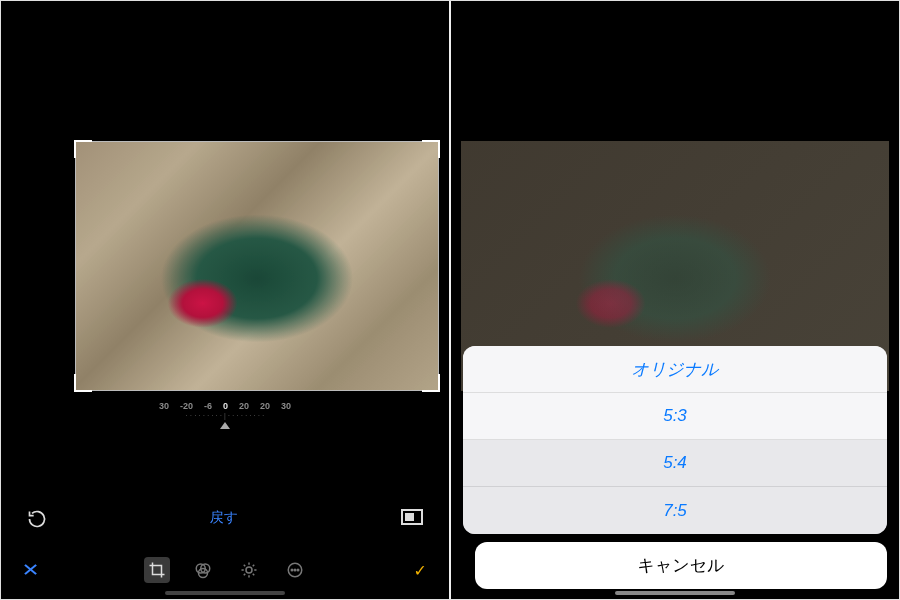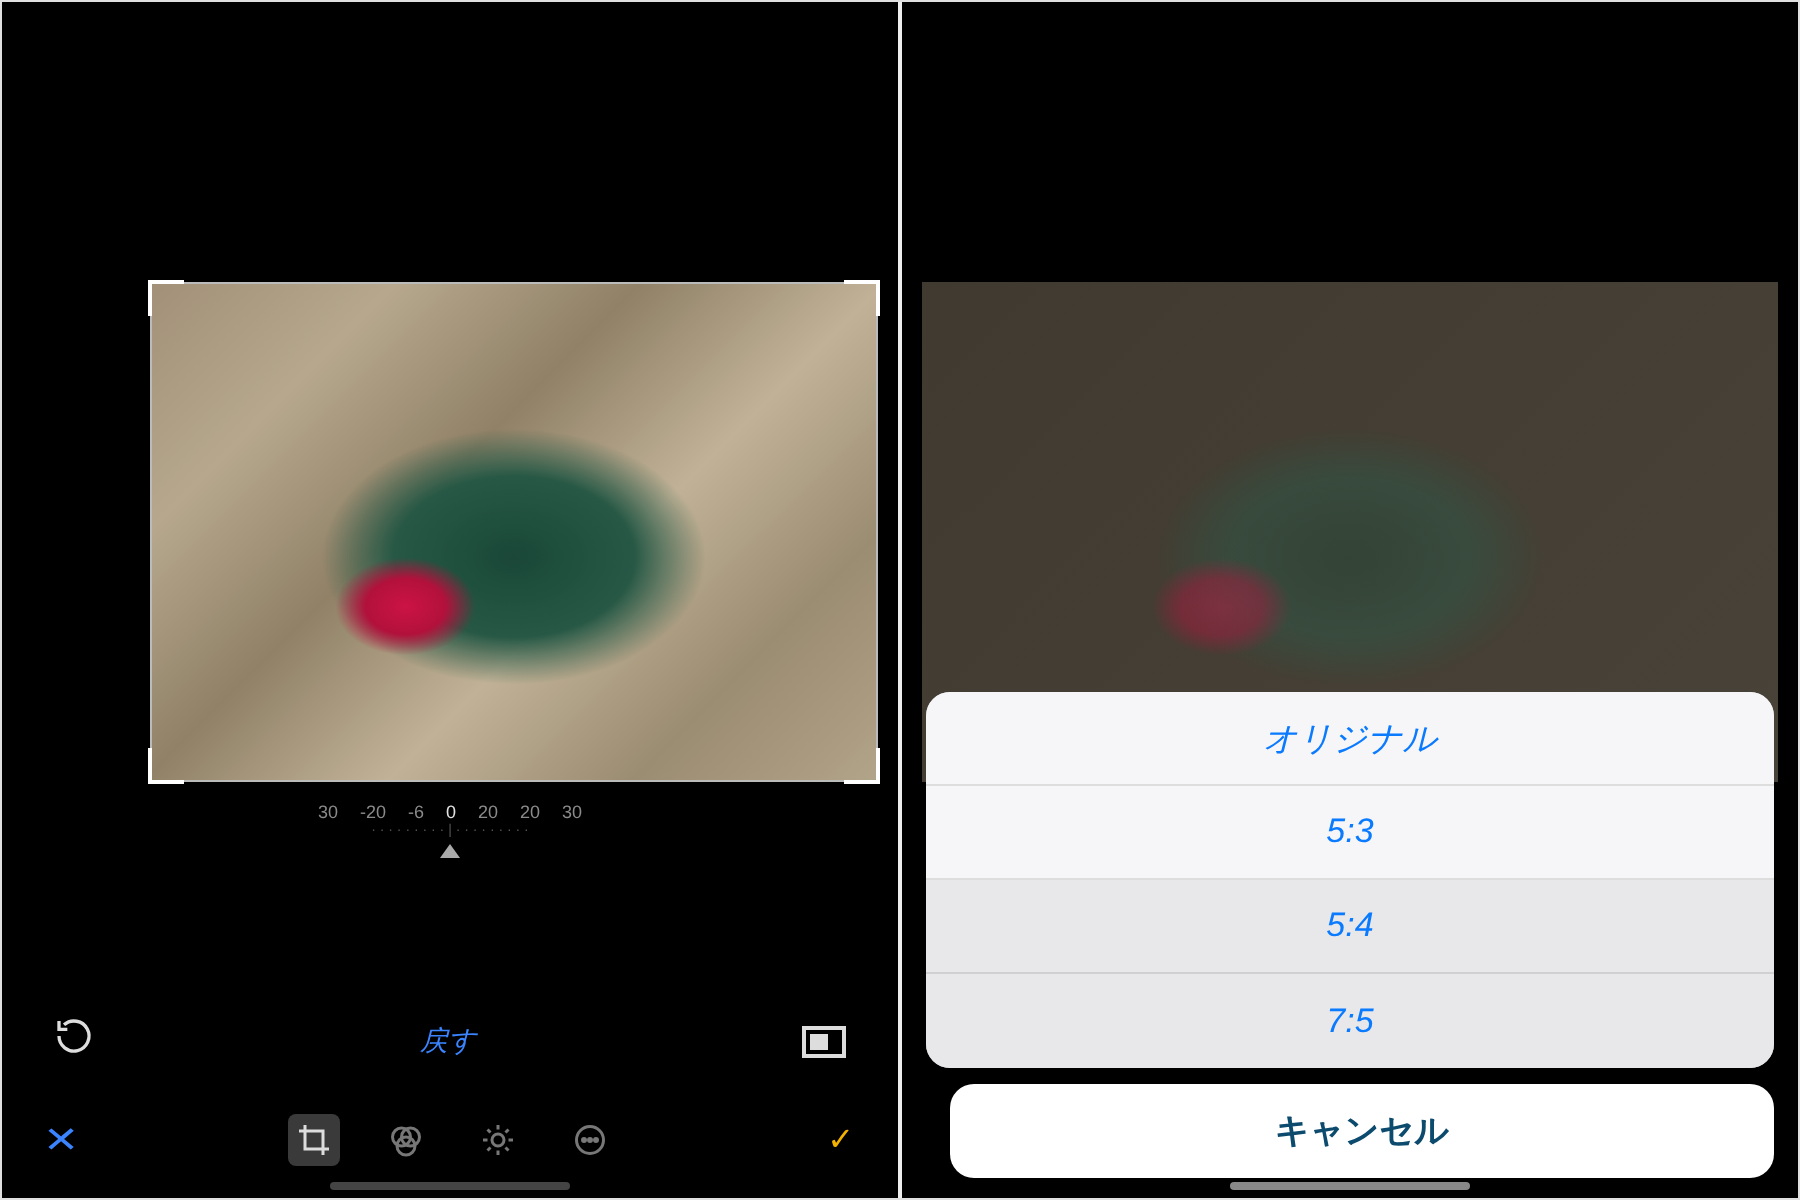--- a/index.html
+++ b/index.html
@@ -51,38 +51,37 @@
   .ctr { top:-2px; right:-2px; border-left:none; border-bottom:none; }
   .cbl { bottom:-2px; left:-2px; border-right:none; border-top:none; }
   .cbr { bottom:-2px; right:-2px; border-left:none; border-top:none; }
 
   .dial {
     position: absolute;
     top: 400px; left: 0; right: 0;
     display: flex; flex-direction: column; align-items: center;
     color: #7a7a7a;
   }
-  .dial-ticks { font-size: 9px; letter-spacing: 0; display: flex; gap: 11px; }
+  .dial-ticks { font-size: 9px; letter-spacing: 0; display: flex; gap: 11px; font-weight: bold; }
   .dial-ticks span { color: #8a8a8a; }
   .dial-ticks .center { color: #e2e2e2; }
   .dial-dots { font-size: 7px; color: #555; letter-spacing: 0px; margin-top: 1px; }
   .dial-marker {
     margin-top: 3px;
     width: 0; height: 0;
     border-left: 5px solid transparent;
     border-right: 5px solid transparent;
     border-bottom: 7px solid #aaa;
   }
 
   .toolbar1 {
     position: absolute; left: 0; right: 0; bottom: 66px;
-    display: flex; align-items: center; justify-content: space-between;
+    display: flex; align-items: flex-start; justify-content: space-between;
     padding: 0 26px;
     color: #ddd;
-    font-style: italic;
   }
   .rotate-icon { width: 20px; height: 20px; }
   .reset-btn { color: #3a84ff; font-size: 14px; }
   .aspect-icon { width: 22px; height: 16px; border: 2px solid #ddd; position: relative; }
   .aspect-icon::after{
     content:""; position:absolute; inset:2px 7px 2px 2px; background:#ddd;
   }
 
   .toolbar2 {
     position: absolute; left: 0; right: 0; bottom: 16px;
@@ -124,21 +123,21 @@
     border-bottom: 1px solid rgba(0,0,0,0.10);
     background: rgba(248,248,250,0.9);
   }
   .sheet-item:nth-child(n+3){ background: rgba(232,232,236,0.92); }
   .sheet-item:last-child { border-bottom: none; }
   .sheet-cancel {
     margin-top: 8px;
     background: #fff;
     border-radius: 12px;
     height: 47px; display:flex; align-items:center; justify-content:center;
-    color: #0c4a6e; font-size: 17px; font-weight: 700; margin-left: 12px;
+    color: #000000; font-size: 17px; font-weight: 400; margin-left: 12px;
   }
 </style>
 </head>
 <body>
 
 <div class="shot">
 
   <div class="phone">
     <div class="content">
 

